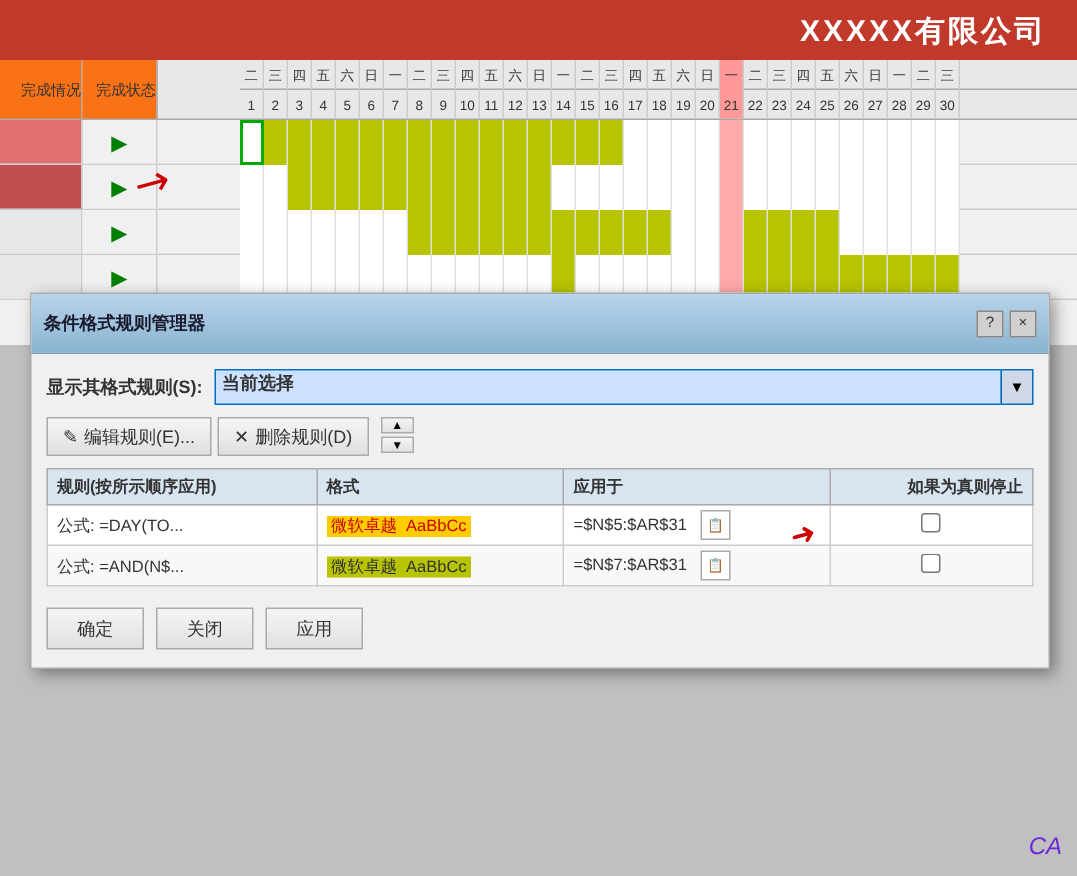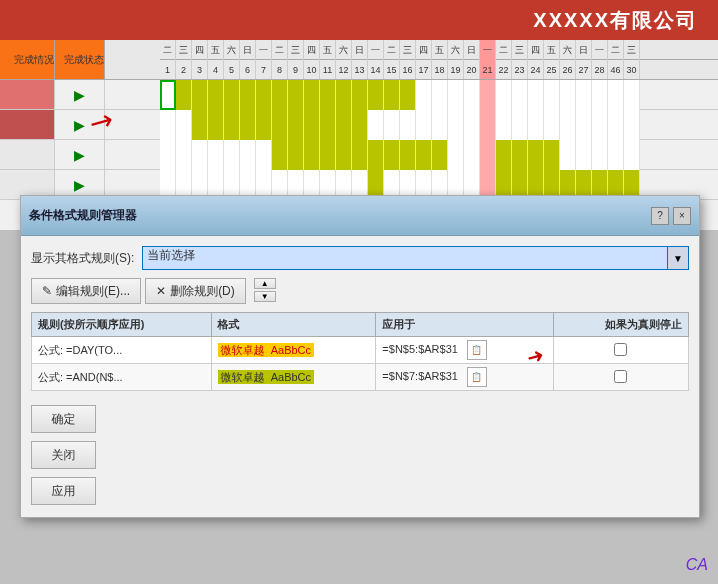--- a/index.html
+++ b/index.html
@@ -250,20 +250,21 @@
     }
 
     .dialog-body {
       padding: 10px;
     }
 
     .dialog-row {
       display: flex;
       align-items: center;
       margin-bottom: 8px;
+      font-weight: bold;
     }
 
     .dialog-label {
       font-size: 12px;
       color: #333;
       margin-right: 8px;
       white-space: nowrap;
     }
 
     .dialog-select {
@@ -383,24 +384,23 @@
       cursor: pointer;
     }
 
     .checkbox-cell {
       text-align: center;
     }
 
     
     .dialog-footer {
       display: flex;
-      justify-content: space-between;
+      justify-content: flex-start;
       gap: 8px;
       padding: 6px 0 2px 0;
-      flex-direction: column;
     }
 
     .footer-btn {
       width: 65px;
       height: 28px;
       border: 1px solid #aaa;
       background: linear-gradient(to bottom, #f5f5f5, #e0e0e0);
       font-size: 12px;
       cursor: pointer;
       color: #333;
@@ -492,21 +492,21 @@
       <div class="date-num-cell">19</div>
       <div class="date-num-cell">20</div>
       <div class="date-num-cell highlight">21</div>
       <div class="date-num-cell">22</div>
       <div class="date-num-cell">23</div>
       <div class="date-num-cell">24</div>
       <div class="date-num-cell">25</div>
       <div class="date-num-cell">26</div>
       <div class="date-num-cell">27</div>
       <div class="date-num-cell">28</div>
-      <div class="date-num-cell">46</div>
+      <div class="date-num-cell">29</div>
       <div class="date-num-cell">30</div>
     </div>
   </div>
 </div>
 
 <div class="data-rows-container">
 
   <div class="data-row">
     <div class="row-left">
       <div class="row-status" style="background:#e07070;"></div>

